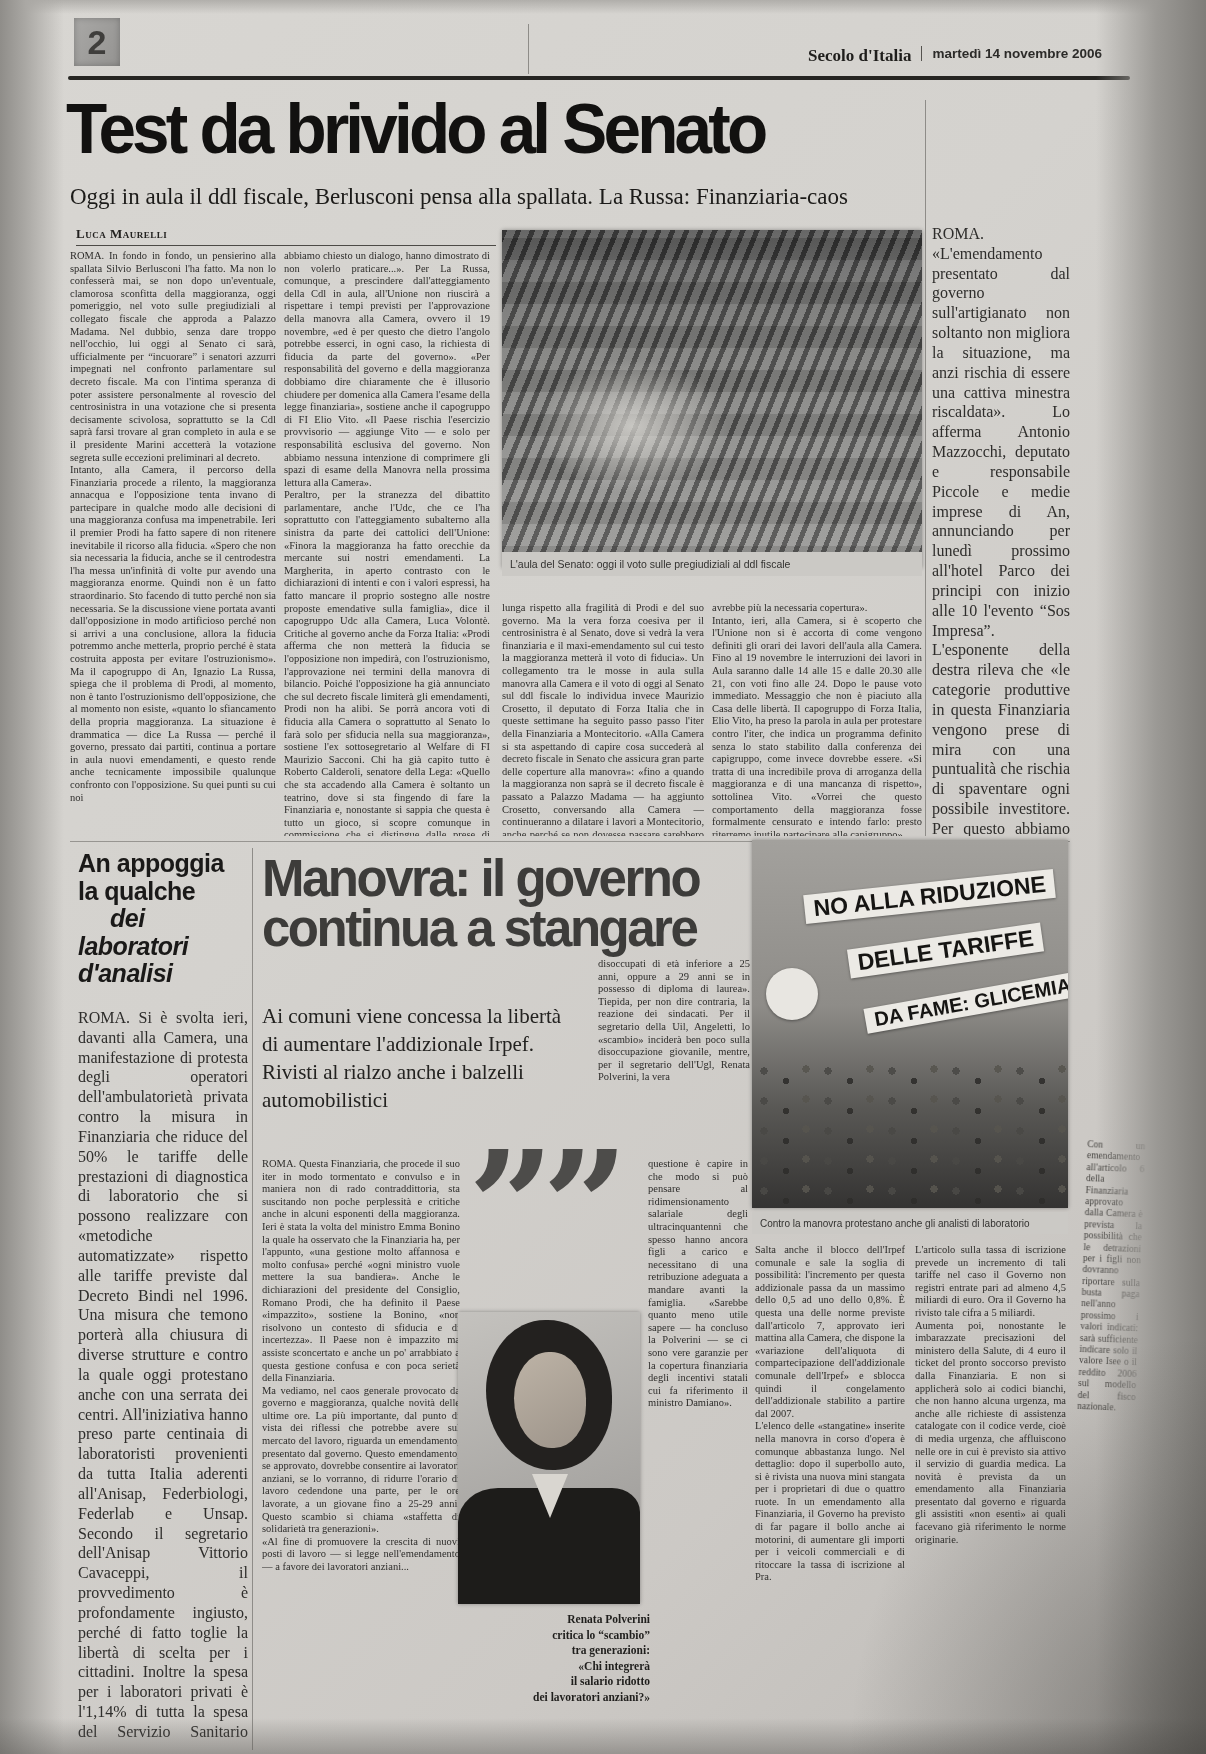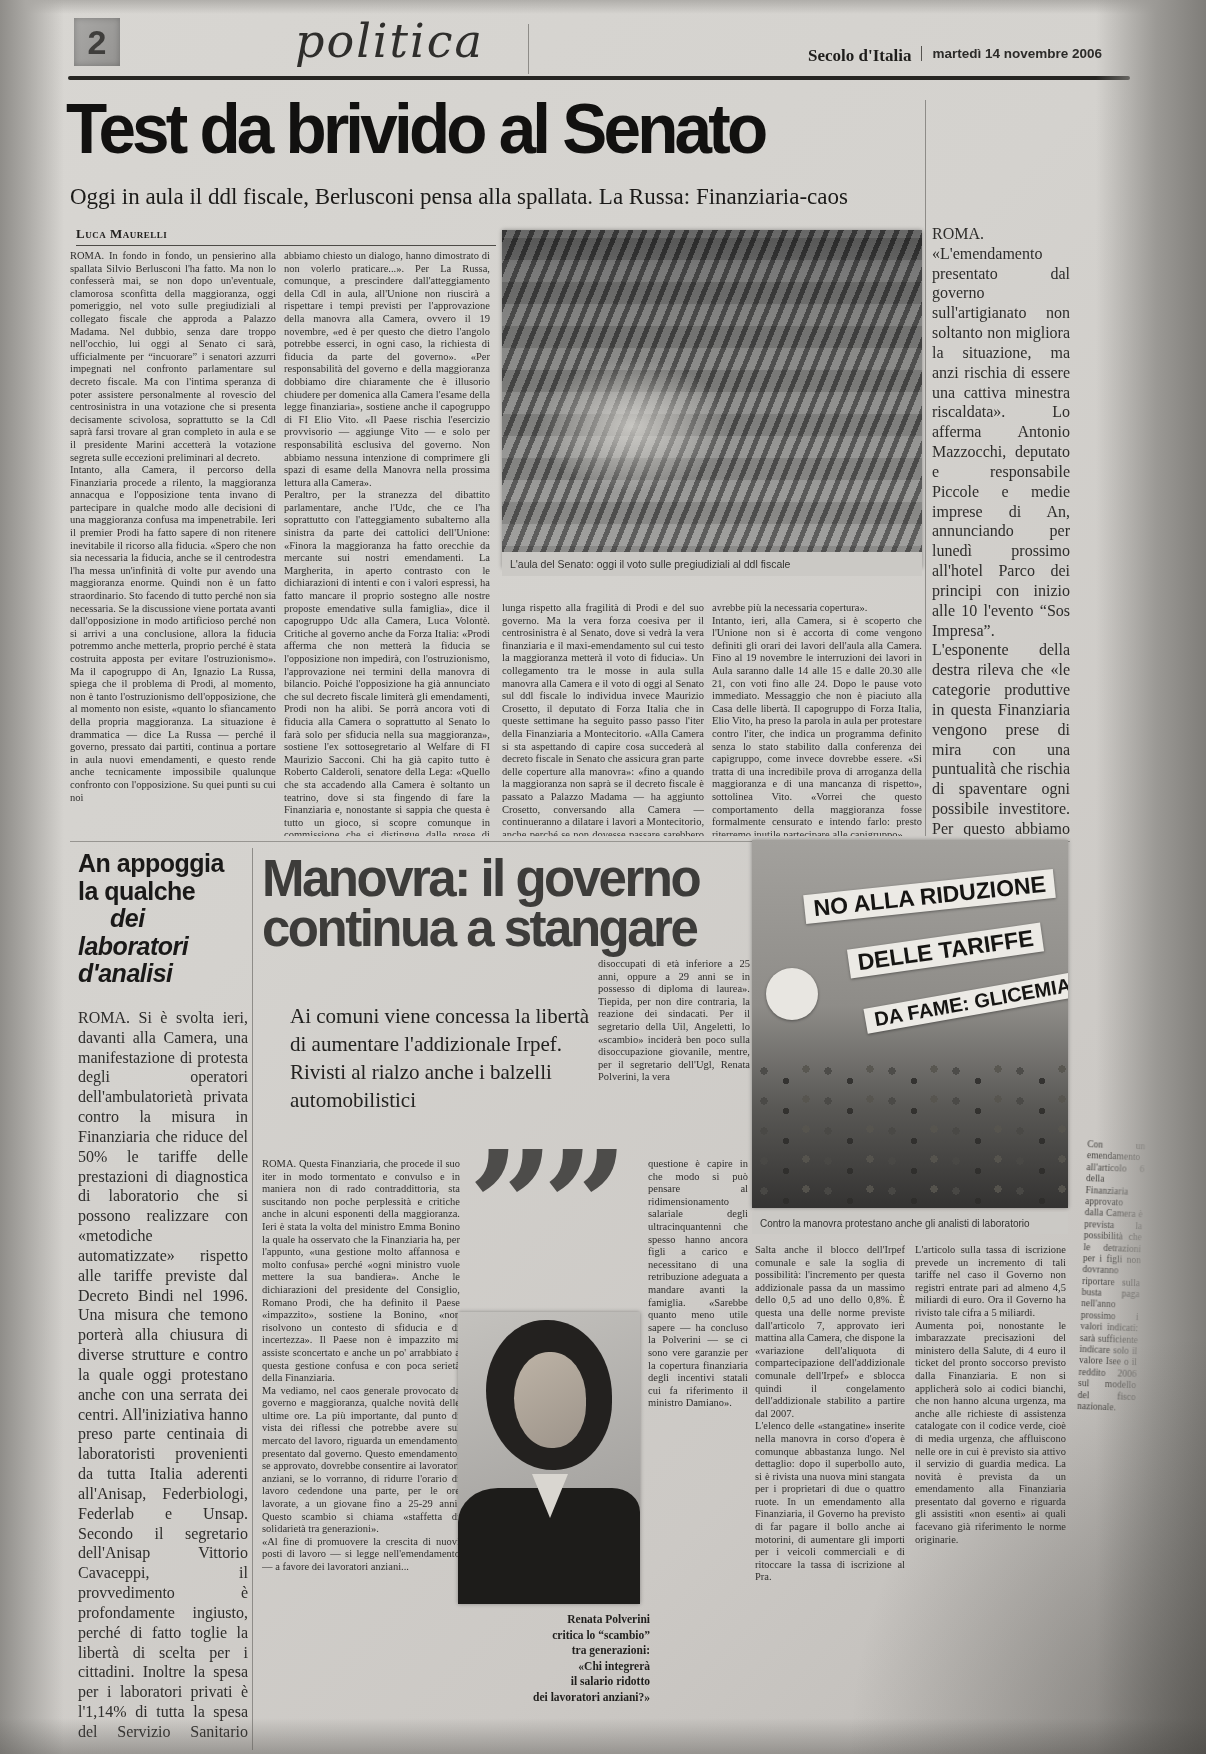--- a/index.html
+++ b/index.html
@@ -73,21 +73,21 @@
        letter-spacing:-.5px;color:#161514;}
   
   .an-headline{position:absolute;left:78px;top:850px;width:172px;
        font-family:"Liberation Sans",sans-serif;font-weight:bold;font-size:25px;line-height:1.1;
        letter-spacing:-.5px;color:#1a1918;}
   .an-headline .it{font-style:italic;margin-left:32px;}
   
   .manovra-headline{position:absolute;left:262px;top:854px;width:500px;
        font-family:"Liberation Sans",sans-serif;font-weight:bold;font-size:51px;line-height:.98;
        letter-spacing:-2.5px;color:#3d3c3a;}
-  .manovra-subhead{position:absolute;left:262px;top:1002px;width:308px;font-size:21px;line-height:1.34;color:#232220;margin-left:28px;}
+  .manovra-subhead{position:absolute;left:262px;top:1002px;width:308px;font-size:21px;line-height:1.34;color:#232220;}
   
   .edge{position:absolute;pointer-events:none;z-index:9;}
   .edge-left{left:0;top:0;width:64px;height:100%;
        background:linear-gradient(90deg,#8f8d89 0%,#aaa8a4 40%,rgba(170,168,164,0) 100%);}
   .edge-right{right:0;top:0;width:110px;height:100%;
        background:linear-gradient(270deg,#7f7d79 0%,#9b9995 45%,rgba(155,153,149,0) 100%);}
   .edge-bottom{left:0;bottom:0;width:100%;height:36px;
        background:linear-gradient(0deg,rgba(90,88,84,.45),rgba(90,88,84,0));}
   .edge-corner{right:0;bottom:0;width:360px;height:420px;
        background:radial-gradient(ellipse at 100% 100%,rgba(60,58,54,.55),rgba(60,58,54,0) 70%);}
@@ -96,21 +96,20 @@
   .warped{transform:rotate(2.2deg);filter:blur(.4px);}
 </style>
 </head>
 <body>
 
 <div id="paper">
 
   <div class="pagenum-box">
     <span class="pagenum">2</span>
   </div>
-  <div class="section-title">politica</div>
   <div class="vrule" style="left:528px;top:24px;height:50px;"></div>
   <div class="masthead">
     <span class="masthead-name">Secolo d'Italia</span>
     <span class="masthead-date">martedì 14 novembre 2006</span>
   </div>
   <div class="main-rule"></div>
 
   <div class="lead-headline">Test da brivido al Senato</div>
   <div class="lead-subhead">Oggi in aula il ddl fiscale, Berlusconi pensa alla spallata. La Russa: Finanziaria-caos</div>
   <div class="byline">Luca Maurelli</div>

